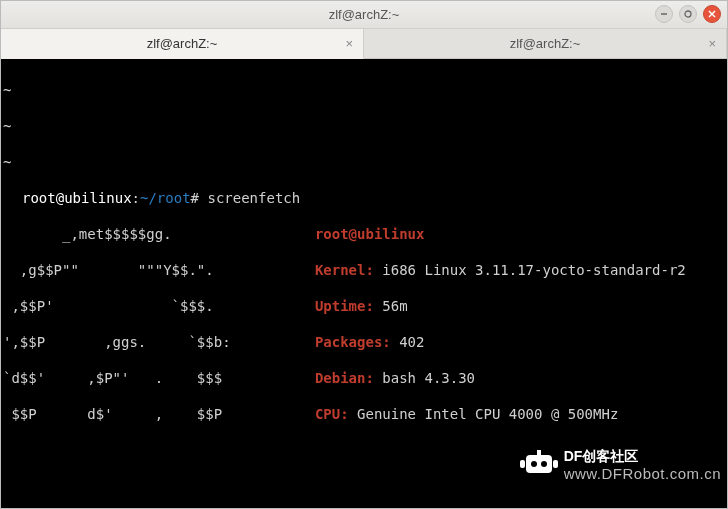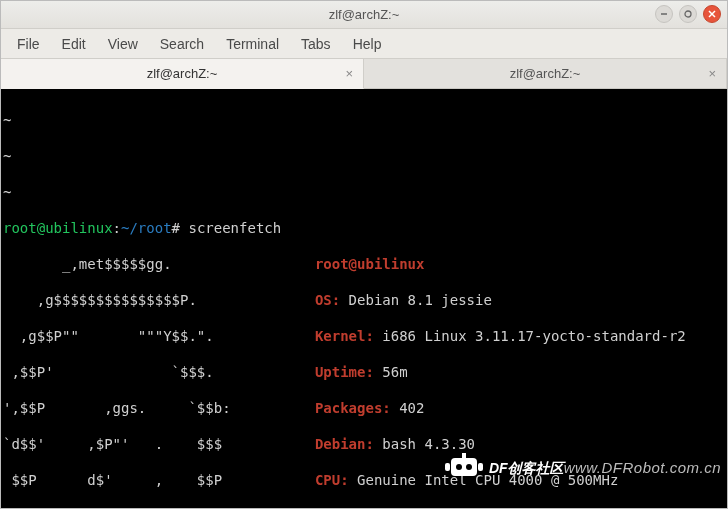--- a/index.html
+++ b/index.html
@@ -107,38 +107,38 @@
     background: #000;
     color: #d0d0d0;
     font-family: "DejaVu Sans Mono", "Liberation Mono", monospace;
     font-size: 14px;
     line-height: 18px;
     padding: 4px 2px;
     white-space: pre;
     overflow: hidden;
     position: relative;
   }
-  .prompt-user { color: #22c55e; }
+  .prompt-user { color: #ffffff; margin-left: 19px; }
   .prompt-path { color: #2a7cc0; }
   .p-white { color: #d0d0d0; }
   .p-red { color: #c03d2e; font-weight: bold; text-align: right; }
   .ascii-row { display: block; }
   .df-logo {
     position: absolute;
     right: 6px;
     bottom: 25px;
     display: flex;
     align-items: center;
     color: #fff;
     font-size: 14px;
     gap: 6px;
     font-family: sans-serif;
   }
   .df-logo svg { display: block; }
-  .df-logo .text { display:flex; flex-direction:row;font-style:italic; }
+  .df-logo .text { display:flex; flex-direction:column; }
   .df-logo .sub { font-size: 15px; color:#bbb; letter-spacing:0.5px;}
 </style>
 </head>
 <body>
 
 <div class="window">
 
   <div class="titlebar">
     <span class="title">zlf@archZ:~</span>
     <div class="window-controls">
@@ -154,48 +154,38 @@
       </div>
       <div class="btn close">
         <svg width="8" height="8" viewBox="0 0 8 8">
             <line x1="1" y1="1" x2="7" y2="7" stroke="#fff" stroke-width="1.5"></line>
             <line x1="7" y1="1" x2="1" y2="7" stroke="#fff" stroke-width="1.5"></line>
           </svg>
       </div>
     </div>
   </div>
 
-  <div class="menubar">
-    <span class="menu-item">File</span>
-    <span class="menu-item">Edit</span>
-    <span class="menu-item">View</span>
-    <span class="menu-item">Search</span>
-    <span class="menu-item">Terminal</span>
-    <span class="menu-item">Tabs</span>
-    <span class="menu-item">Help</span>
-  </div>
 
   <div class="tabbar">
     <div class="tab active">
       <span>zlf@archZ:~</span>
       <span class="tab-close">×</span>
     </div>
     <div class="tab">
       <span>zlf@archZ:~</span>
       <span class="tab-close">×</span>
     </div>
   </div>
 
   <div class="terminal">
 <span class="ascii-row"><span>~</span></span>
 <span class="ascii-row"><span>~</span></span>
 <span class="ascii-row"><span>~</span></span>
 <span class="ascii-row"><span class="prompt-user">root@ubilinux</span><span class="p-white">:</span><span class="prompt-path">~/root</span><span class="p-white"># </span><span class="p-white">screenfetch</span></span>
 <span class="ascii-row"><span class="p-white">       _,met$$$$$gg.           </span>      <span class="p-red">root</span><span class="p-red">@</span><span class="p-red">ubilinux</span></span>
-<span class="ascii-row"><span class="p-white">    ,g$$$$$$$$$$$$$$$P.        </span>      <span class="p-red">OS: </span><span class="p-white">Debian 8.1 jessie</span></span>
 <span class="ascii-row"><span class="p-white">  ,g$$P""       """Y$$.".     </span>       <span class="p-red">Kernel: </span><span class="p-white">i686 Linux 3.11.17-yocto-standard-r2</span></span>
 <span class="ascii-row"><span class="p-white"> ,$$P'              `$$$.      </span>      <span class="p-red">Uptime: </span><span class="p-white">56m</span></span>
 <span class="ascii-row"><span class="p-white">',$$P       ,ggs.     `$$b:    </span>      <span class="p-red">Packages: </span><span class="p-white">402</span></span>
 <span class="ascii-row"><span class="p-white">`d$$'     ,$P"'   .    $$$     </span>      <span class="p-red">Debian: </span><span class="p-white">bash 4.3.30</span></span>
 <span class="ascii-row"><span class="p-white"> $$P      d$'     ,    $$P     </span>      <span class="p-red">CPU: </span><span class="p-white">Genuine Intel CPU 4000 @ 500MHz</span></span>
 <span class="ascii-row">      </span>
 
 
 
 

